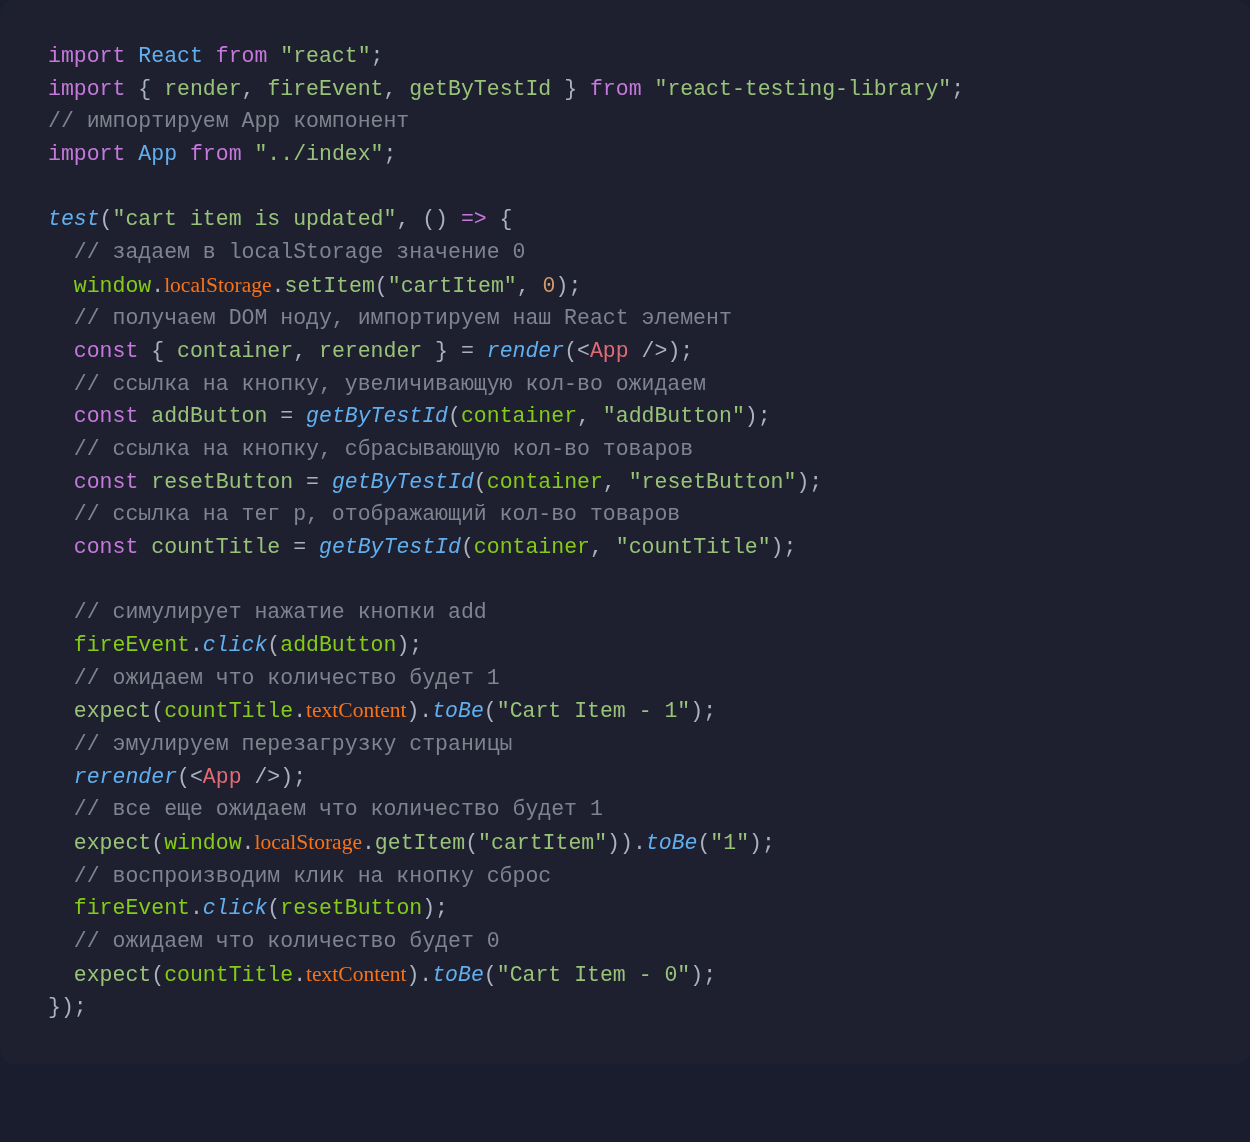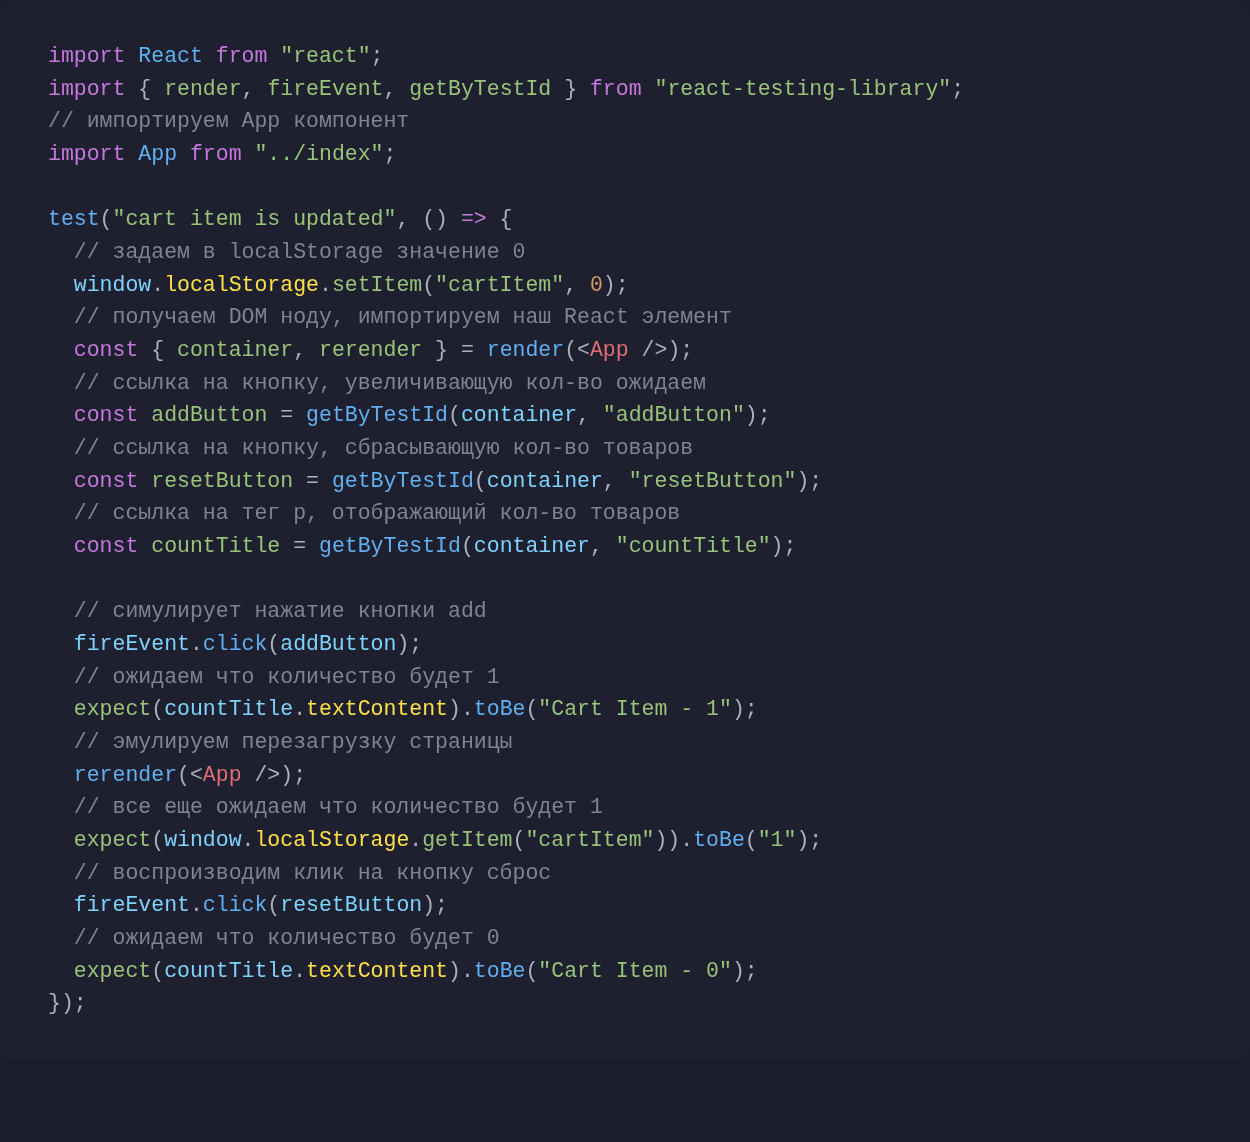--- a/index.html
+++ b/index.html
@@ -22,24 +22,24 @@
     color: #d6d6d6;
     white-space: pre;
     overflow: hidden;
   }
   .kw   { color: #c678dd; }          
   .cls  { color: #61afef; }          
   .str  { color: #98c379; }          
   .cmt  { color: #7f848e; font-style: normal; text-align: center; }
   .num  { color: #d19a66; }          
   .pun  { color: #abb2bf; }          
-  .def  { color: #7dd3fc; text-align: center; }          
+  .def  { color: #84cc16; text-align: center; }          
   .tag  { color: #e06c75; }          
-  .attr { color: #fde047; }          
-  .call { color: #61afef; }          
+  .attr { color: #f97316; font-family: Liberation Serif, serif; }          
+  .call { color: #61afef; font-style: italic; }          
   .grn  { color: #98c379; }
 </style>
 </head>
 <body>
 
 <div class="code-block"><span><span class="kw">import</span> <span class="cls">React</span> <span class="kw">from</span> <span class="str">"react"</span><span class="pun">;</span></span>
 <span><span class="kw">import</span> <span class="pun">{ </span><span class="grn">render</span><span class="pun">, </span><span class="grn">fireEvent</span><span class="pun">, </span><span class="grn">getByTestId</span><span class="pun"> }</span> <span class="kw">from</span> <span class="str">"react-testing-library"</span><span class="pun">;</span></span>
 <span><span class="cmt">// импортируем App компонент</span></span>
 <span><span class="kw">import</span> <span class="cls">App</span> <span class="kw">from</span> <span class="str">"../index"</span><span class="pun">;</span></span>
 <span><span></span></span>

